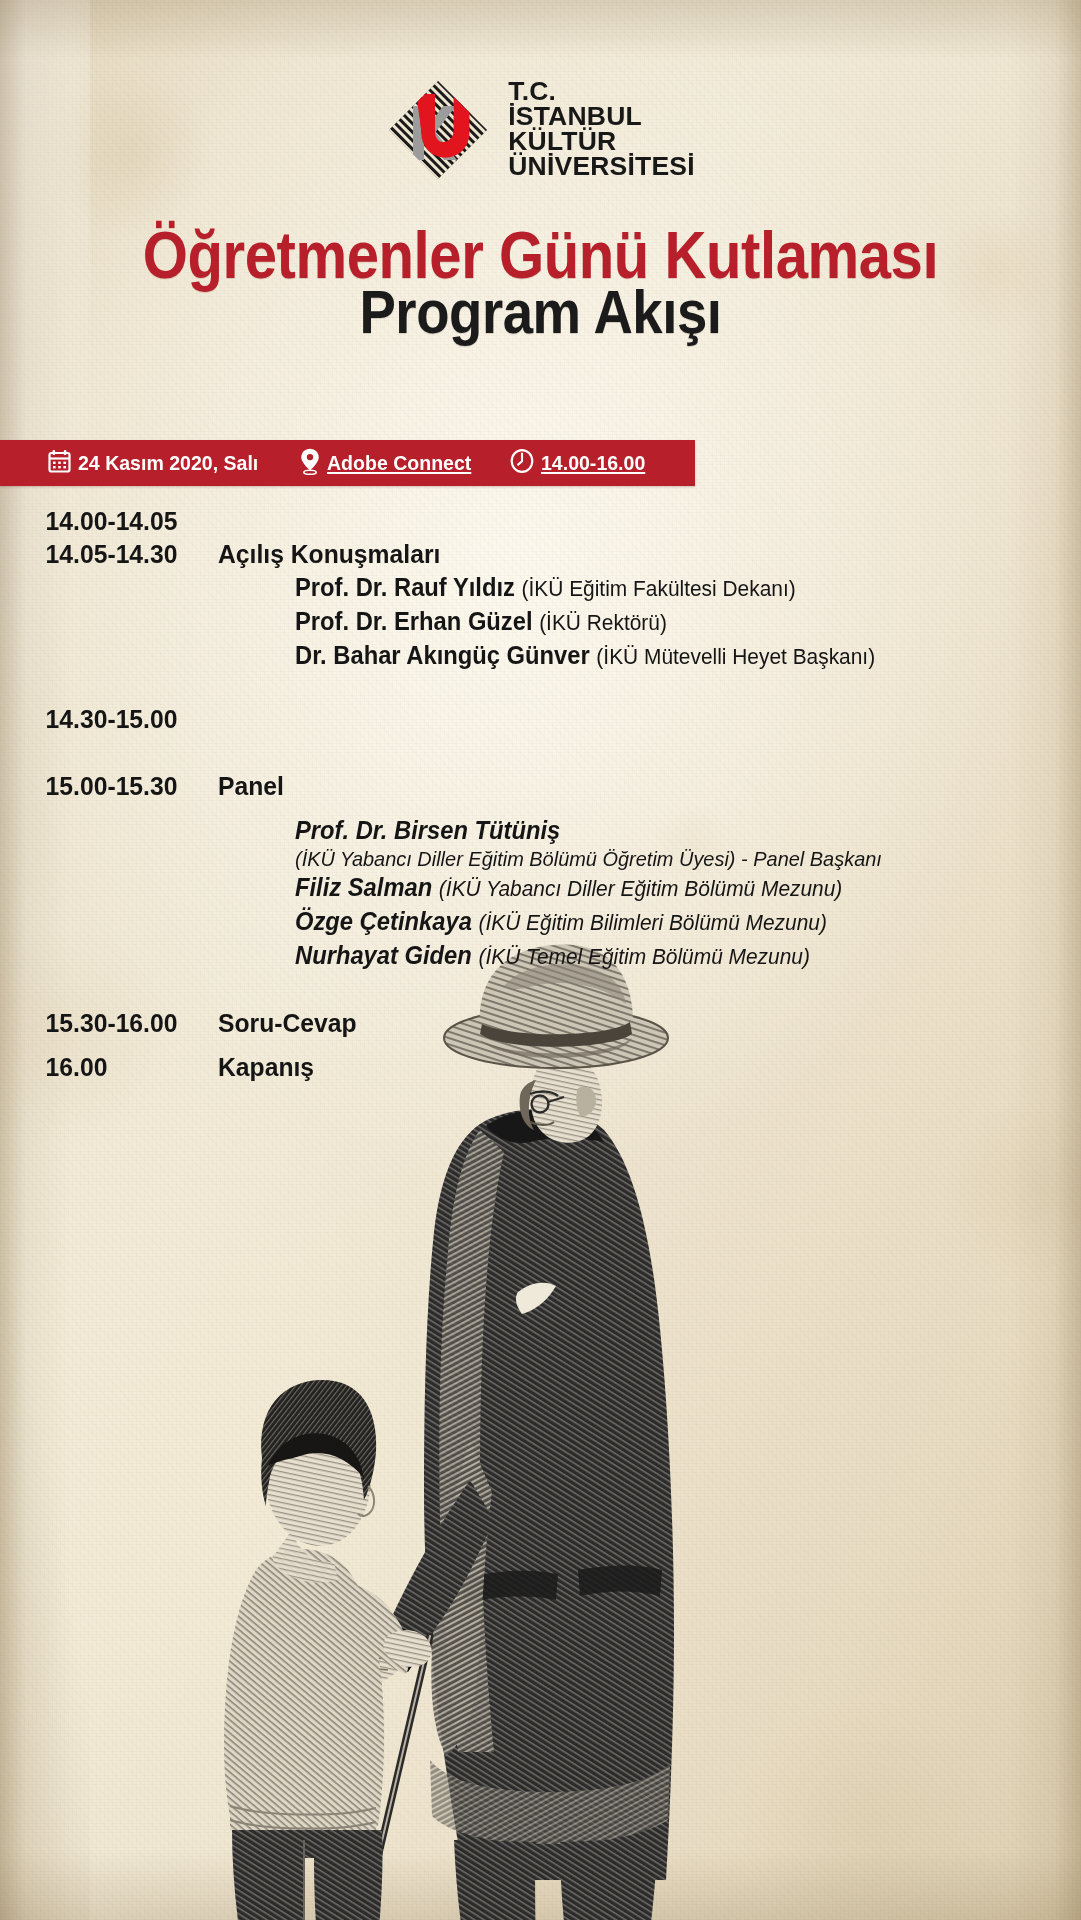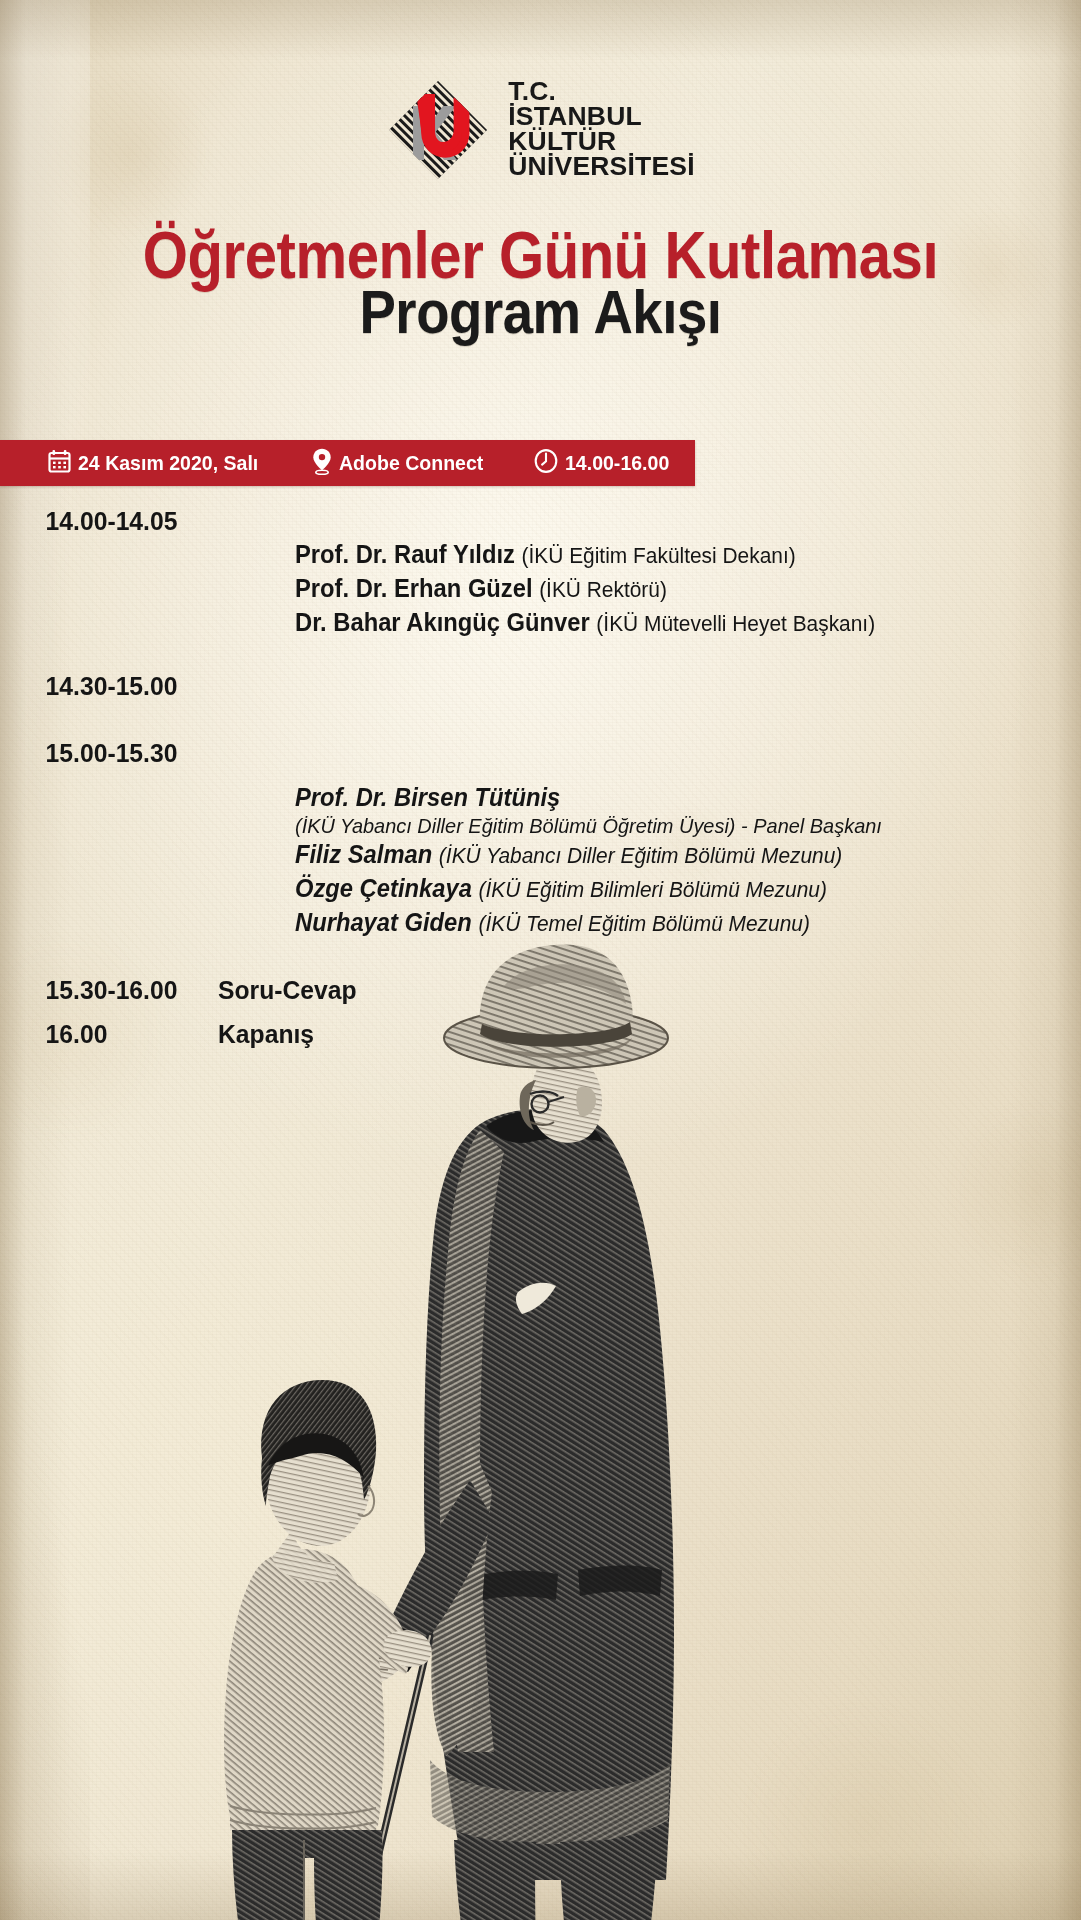--- a/index.html
+++ b/index.html
@@ -97,24 +97,23 @@
   
   .infobar{
     position:absolute;left:0;top:440px;
     width:695px;height:46px;
     background:#b7202a;
     display:flex;align-items:center;
     padding-left:48px;
     box-sizing:border-box;
     color:#fff;
     box-shadow:0 1px 2px rgba(80,30,25,.25);
-    gap:12px;
   }
   .info-item{display:flex;align-items:center;gap:7px;}
-  .info-item + .info-item{margin-left:28px;}
+  .info-item + .info-item{margin-left:28px;text-decoration:underline;}
   .info-item span.txt{
     font-family:"Liberation Sans Narrow","Liberation Sans",sans-serif;
     font-weight:bold;font-size:21px;letter-spacing:0px;
     transform:scaleX(.93);transform-origin:left center;
     white-space:nowrap;
   }
   .ico{flex:0 0 auto;display:block;}
 
   
   .program{
@@ -412,20 +411,26 @@
       </g>
     </svg>
   </div>
 
   <div class="program">
 
     <div class="row">
       <div class="time">14.00-14.05</div>
     </div>
 
+    <div class="row">
+      <div class="time">14.05-14.30</div>
+      <div class="body-col">
+        <div class="ttl">Açılış Konuşmaları</div>
+      </div>
+    </div>
     <div class="indent" style="margin-left:218px">
       <div class="person">
         <b>Prof. Dr. Rauf Yıldız</b>
         <span class="role">(İKÜ Eğitim Fakültesi Dekanı)</span>
       </div>
       <div class="person">
         <b>Prof. Dr. Erhan Güzel</b>
         <span class="role">(İKÜ Rektörü)</span>
       </div>
       <div class="person">
@@ -437,20 +442,23 @@
     <div class="gap-m"></div>
 
     <div class="row">
       <div class="time">14.30-15.00</div>
     </div>
 
     <div class="gap-l"></div>
 
     <div class="row">
       <div class="time">15.00-15.30</div>
+      <div class="body-col">
+        <div class="ttl">Panel</div>
+      </div>
     </div>
     <div class="gap-s"></div>
     <div class="indent2" style="margin-left:218px">
       <div class="person">
         <b>Prof. Dr. Birsen Tütüniş</b>
       </div>
       <div class="sub2">(İKÜ Yabancı Diller Eğitim Bölümü Öğretim Üyesi) - Panel Başkanı</div>
       <div class="person">
         <b>Filiz Salman</b>
         <span class="role">(İKÜ Yabancı Diller Eğitim Bölümü Mezunu)</span>

